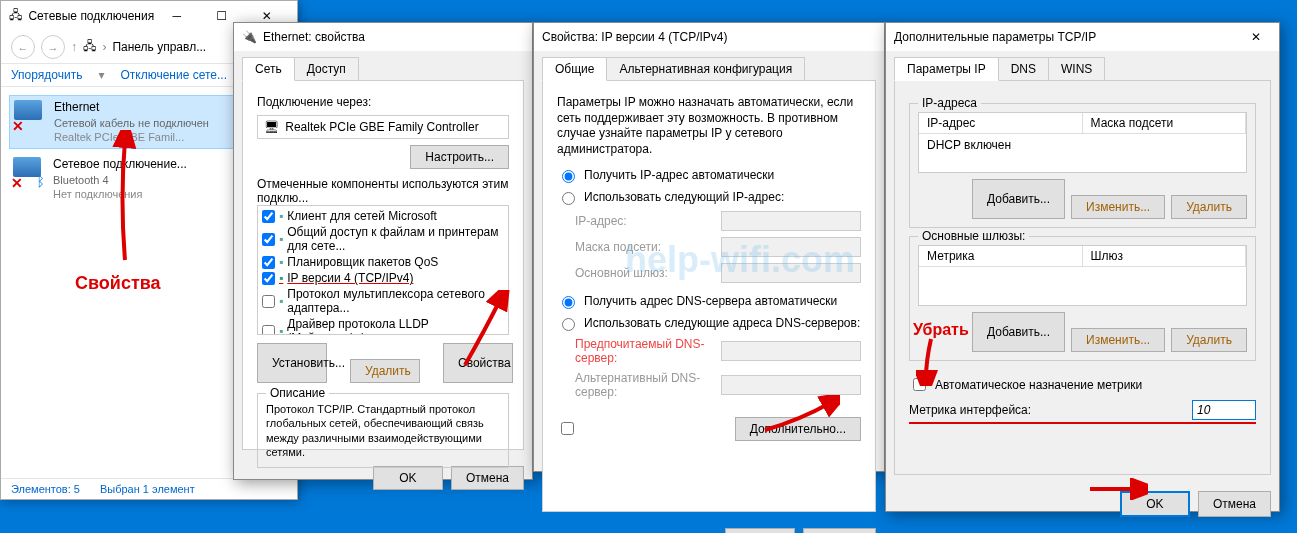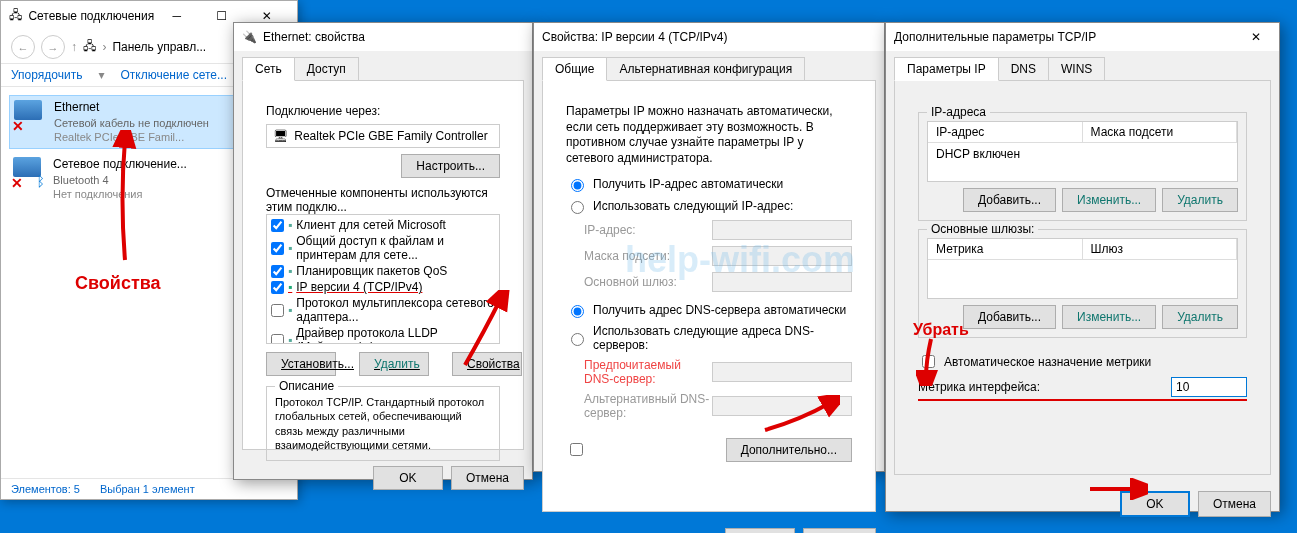--- a/index.html
+++ b/index.html
@@ -21,23 +21,23 @@
 .net-x { position: absolute; bottom: -2px; left: -2px; color: #d00; font-weight: bold; font-size: 14px; }
 .net-text { line-height: 1.3; }
 .net-text .title { color: #000; }
 .net-text .sub { color: #666; font-size: 11px; }
 .statusbar { position: absolute; bottom: 0; left: 0; right: 0; padding: 4px 10px; font-size: 11px; color: #0066cc; border-top: 1px solid #e5e5e5; background: #fff; display: flex; gap: 20px; }
 .dialog { position: absolute; background: #f0f0f0; border: 1px solid #888; box-shadow: 3px 3px 15px rgba(0,0,0,0.4); }
 .dialog-title { height: 28px; background: #fff; display: flex; align-items: center; padding: 0 8px; font-size: 12px; justify-content: space-between; }
 .tabs { display: flex; margin: 6px 8px 0 8px; font-size: 12px; }
 .tab { padding: 4px 12px; border: 1px solid #ccc; background: #f0f0f0; cursor: pointer; margin-right: -1px; }
 .tab.active { background: #fff; border-bottom: 1px solid #fff; position: relative; z-index: 1; }
-.tab-content { margin: 0 8px 8px 8px; padding: 23px; background: #fff; border: 1px solid #ccc; font-size: 12px; margin-top: -1px; }
+.tab-content { margin: 0 8px 8px 8px; padding: 14px; background: #fff; border: 1px solid #ccc; font-size: 12px; margin-top: -1px; }
 .btn { padding: 4px 14px; font-size: 12px; border: 1px solid #adadad; background: #e1e1e1; cursor: pointer; min-width: 70px; }
-.btn:disabled { color: #0f766e; }
+.btn:disabled { color: #a16207; margin-top: 16px; }
 .btn.highlighted { border: 2px solid #0078d7; }
 .btn-row { display: flex; justify-content: flex-end; gap: 8px; padding: 8px; }
 .field-row { display: flex; align-items: center; margin: 6px 0; font-size: 12px; }
 .field-row label { flex: 1; }
 .field-row input[type=text] { width: 140px; border: 1px solid #ccc; padding: 2px 4px; font-size: 12px; }
 .field-row input[type=text]:disabled { background: #f0f0f0; }
 .radio-row { display: flex; align-items: center; gap: 6px; margin: 6px 0; font-size: 12px; }
 .checkbox-row { display: flex; align-items: center; gap: 6px; margin: 6px 0; font-size: 12px; }
 .groupbox { border: 1px solid #ccc; margin: 8px 0; padding: 8px; position: relative; }
 .groupbox-title { position: absolute; top: -8px; left: 8px; background: #fff; padding: 0 4px; font-size: 12px; }
@@ -166,21 +166,21 @@
           <input type="checkbox" style="">
           <span style="color: rgb(85, 170, 153);">▪</span>
           <span>Драйвер протокола LLDP (Майкрософт)</span>
         </div>
         <div class="comp-item">
           <input type="checkbox" checked="" style="">
           <span style="color: rgb(85, 170, 153);">▪</span>
           <span>IP версии 6 (TCP/IPv6)</span>
         </div>
       </div>
-    <div style="display:flex;gap:23px;margin-top:8px;justify-content:space-between;text-decoration:underline;">
+    <div style="display:flex;gap:23px;margin-top:8px;justify-content:space-between;">
       <button class="btn">Установить...</button>
       <button class="btn" disabled="">Удалить</button>
       <button class="btn">Свойства</button>
     </div>
     <div class="groupbox" style="margin-top:10px;">
       <div class="groupbox-title">Описание</div>
       <div style="font-size:11px;line-height:1.3;">Протокол TCP/IP. Стандартный протокол глобальных сетей, обеспечивающий связь между различными взаимодействующими сетями.</div>
     </div>
   </div>
   <div class="btn-row">
@@ -292,21 +292,21 @@
         <button class="btn" disabled="">Изменить...</button>
         <button class="btn" disabled="">Удалить</button>
       </div>
     </div>
     <div class="checkbox-row" style="margin-top:14px;">
       <input type="checkbox" style="">
       <span>Автоматическое назначение метрики</span>
     </div>
     <div class="field-row underline-red" style="padding-bottom:2px;">
       <label>Метрика интерфейса:</label>
-      <input type="text" style="border: 1px solid rgb(0, 120, 215); width: 76px;" value="10">
+      <input type="text" style="border: 1px solid rgb(0, 120, 215); width: 64px; font-style: italic;" value="10">
     </div>
   </div>
   <div class="btn-row">
     <button class="btn highlighted">OK</button>
     <button class="btn">Отмена</button>
   </div>
 </div>
 
 <div class="watermark" style="left:740px;top:260px;">help-wifi.com</div>
 

